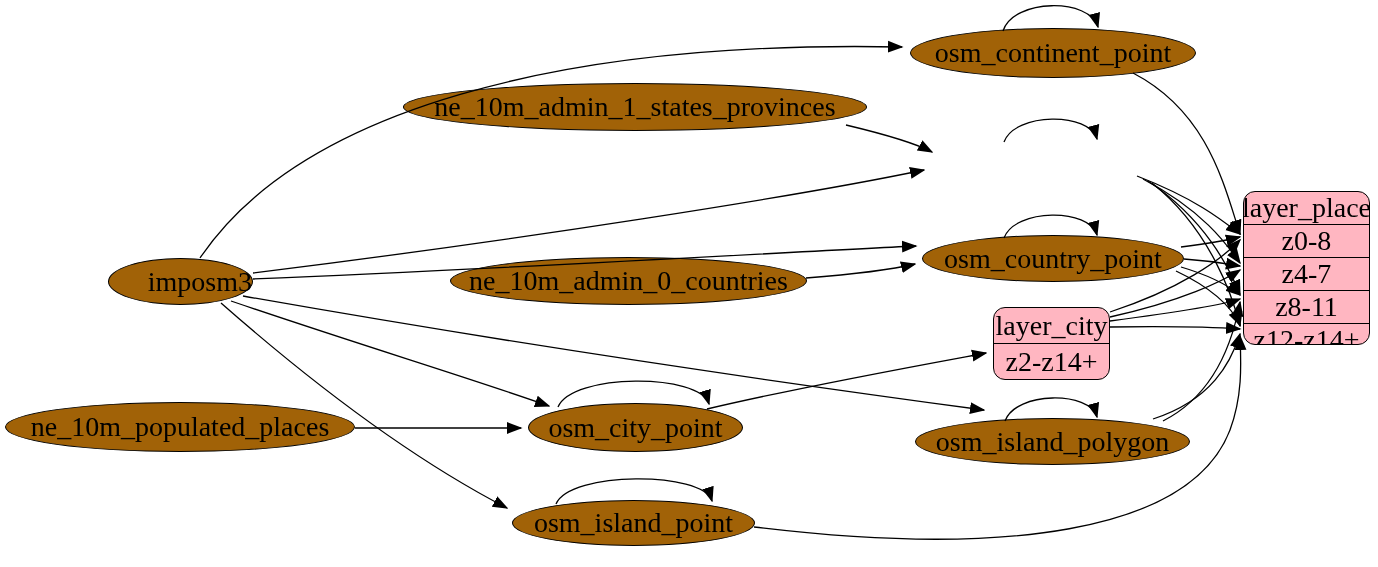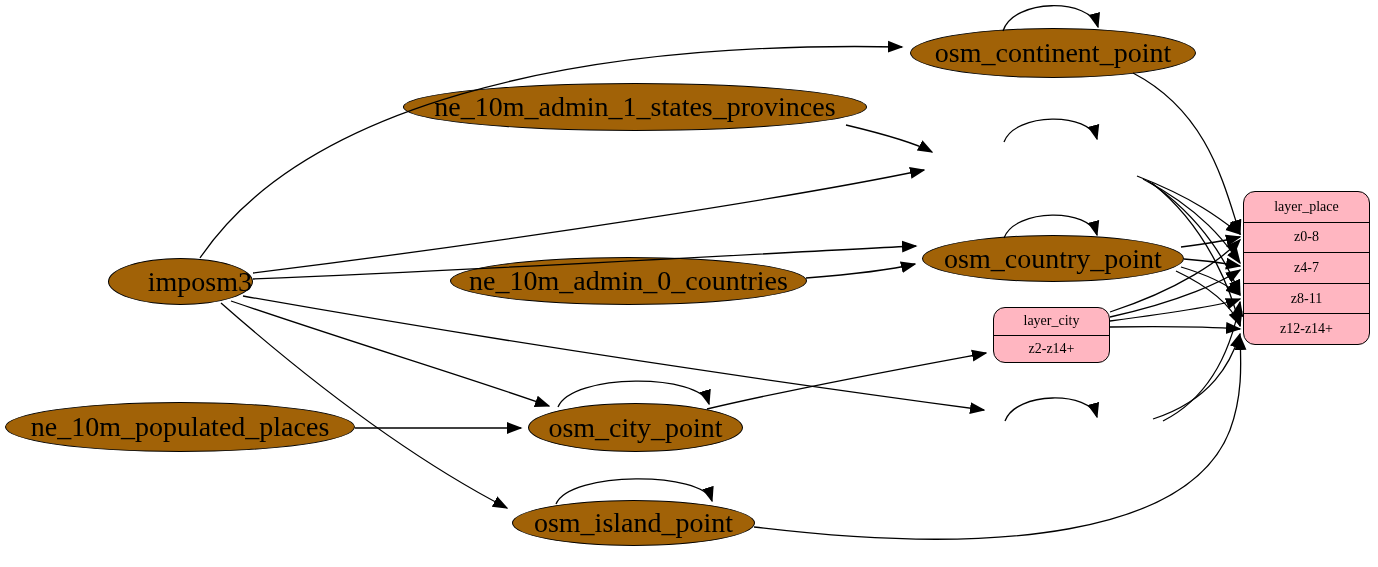--- a/index.html
+++ b/index.html
@@ -23,21 +23,21 @@
     z-index:1;
     box-sizing:border-box;
   }
   
   .record{
     position:absolute;
     border:1.8px solid #000;
     border-radius:12px;
     overflow:hidden;
     display:flex;flex-direction:column;
-    font-size:14px;
+    font-size:28px;
     z-index:1;
     box-sizing:border-box;
   }
   .rec-title{
     flex:1;display:flex;align-items:center;justify-content:center;
     white-space:nowrap;
   }
   .rec-rows{display:contents;}
   .rec-row{
     flex:1;display:flex;align-items:center;justify-content:center;
@@ -56,21 +56,21 @@
   #n-ne_10m_populated_places{left:5px;top:402px;width:350px;height:50px;}
   #n-ne_10m_admin_1_states_provinces{left:403px;top:83px;width:464px;height:48px;}
   #n-ne_10m_admin_0_countries{left:450px;top:257px;width:357px;height:48px;}
   #n-osm_continent_point{left:910px;top:28px;width:286px;height:50px;}
   #n-osm_state_point{left:937px;top:139px;width:230px;height:48px;}
   #n-osm_country_point{left:922px;top:235px;width:262px;height:47px;}
   #n-osm_city_point{left:528px;top:403px;width:215px;height:49px;}
   #n-osm_island_polygon{left:915px;top:418px;width:275px;height:47px;}
   #n-osm_island_point{left:512px;top:500px;width:243px;height:46px;}
   #r-layer_place{left:1243px;top:191px;width:127px;height:154px;}
-  #r-layer_city{left:993px;top:307px;width:117px;height:56px;}
+  #r-layer_city{left:993px;top:307px;width:117px;height:73px;}
 </style>
 </head>
 <body>
 
 <div id="canvas">
 
   <div class="node" id="n-imposm3">
     <span>imposm3</span>
   </div>
   <div class="node" id="n-ne_10m_populated_places">
@@ -83,20 +83,23 @@
     <span>ne_10m_admin_0_countries</span>
   </div>
   <div class="node" id="n-osm_continent_point">
     <span>osm_continent_point</span>
   </div>
   <div class="node" id="n-osm_country_point">
     <span>osm_country_point</span>
   </div>
   <div class="node" id="n-osm_city_point">
     <span>osm_city_point</span>
+  </div>
+  <div class="node" id="n-osm_island_polygon">
+    <span>osm_island_polygon</span>
   </div>
   <div class="node" id="n-osm_island_point">
     <span>osm_island_point</span>
   </div>
 
   <div class="record" id="r-layer_place" style="background: rgb(255, 182, 193);">
     <div class="rec-title">layer_place</div>
     <div class="rec-rows"><div class="rec-row">z0-8</div><div class="rec-row">z4-7</div><div class="rec-row">z8-11</div><div class="rec-row">z12-z14+</div></div>
   </div>
   <div class="record" id="r-layer_city" style="background: rgb(255, 182, 193);">

